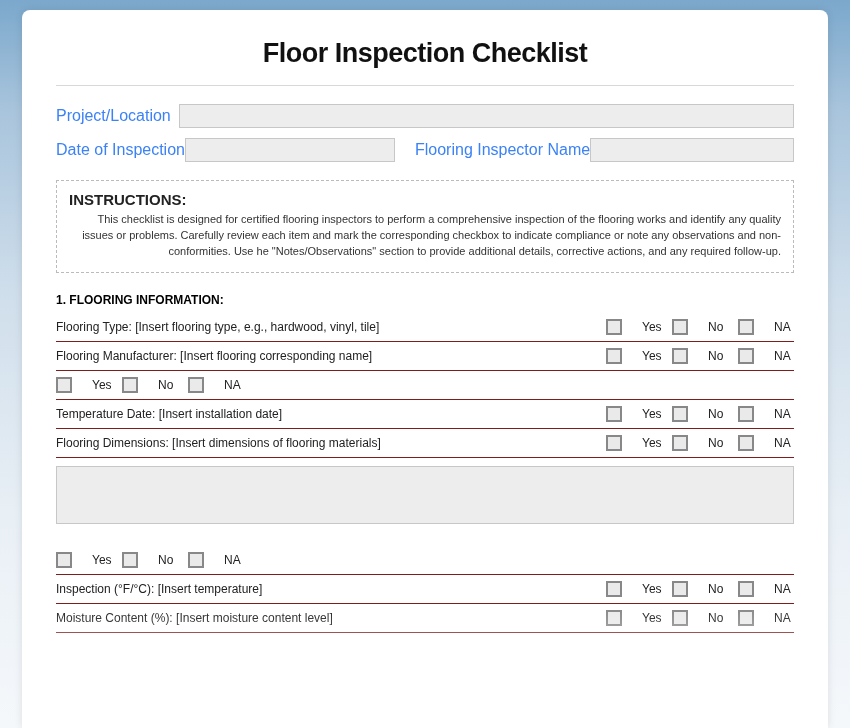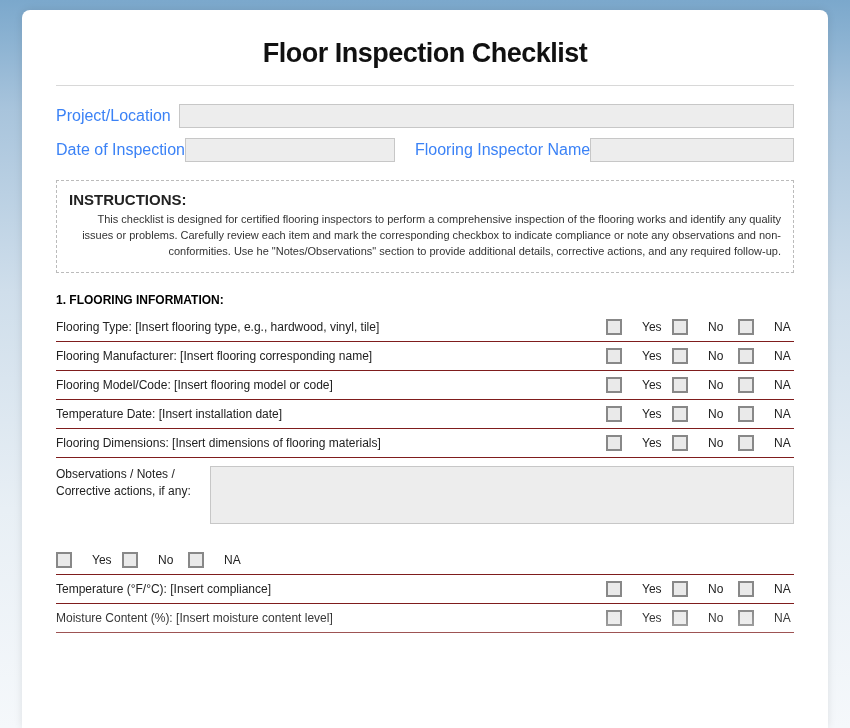--- a/index.html
+++ b/index.html
@@ -188,21 +188,20 @@
         <span class="chk"></span>
         <span class="chk-label">No</span>
       </div>
     <div class="chk-group wide">
         <span class="chk"></span>
         <span class="chk-label">NA</span>
       </div>
   </div>
 
   <div class="item-row">
-    <div class="item-label">Flooring Model/Code: [Insert flooring model or code]</div>
     <div class="chk-group">
         <span class="chk"></span>
         <span class="chk-label">Yes</span>
       </div>
     <div class="chk-group">
         <span class="chk"></span>
         <span class="chk-label">No</span>
       </div>
     <div class="chk-group wide">
         <span class="chk"></span>
@@ -236,42 +235,41 @@
         <span class="chk"></span>
         <span class="chk-label">No</span>
       </div>
     <div class="chk-group wide">
         <span class="chk"></span>
         <span class="chk-label">NA</span>
       </div>
   </div>
 
   <div class="notes-row">
-    <div class="notes-label">Observations / Notes / Corrective actions, if any:</div>
     <div class="notes-box"></div>
   </div>
 
 
   <div class="item-row">
     <div class="chk-group">
         <span class="chk"></span>
         <span class="chk-label">Yes</span>
       </div>
     <div class="chk-group">
         <span class="chk"></span>
         <span class="chk-label">No</span>
       </div>
     <div class="chk-group wide">
         <span class="chk"></span>
         <span class="chk-label">NA</span>
       </div>
   </div>
 
   <div class="item-row">
-    <div class="item-label">Temperature (°F/°C): [Insert compliance]</div>
+    <div class="item-label">Inspection (°F/°C): [Insert temperature]</div>
     <div class="chk-group">
         <span class="chk"></span>
         <span class="chk-label">Yes</span>
       </div>
     <div class="chk-group">
         <span class="chk"></span>
         <span class="chk-label">No</span>
       </div>
     <div class="chk-group wide">
         <span class="chk"></span>

